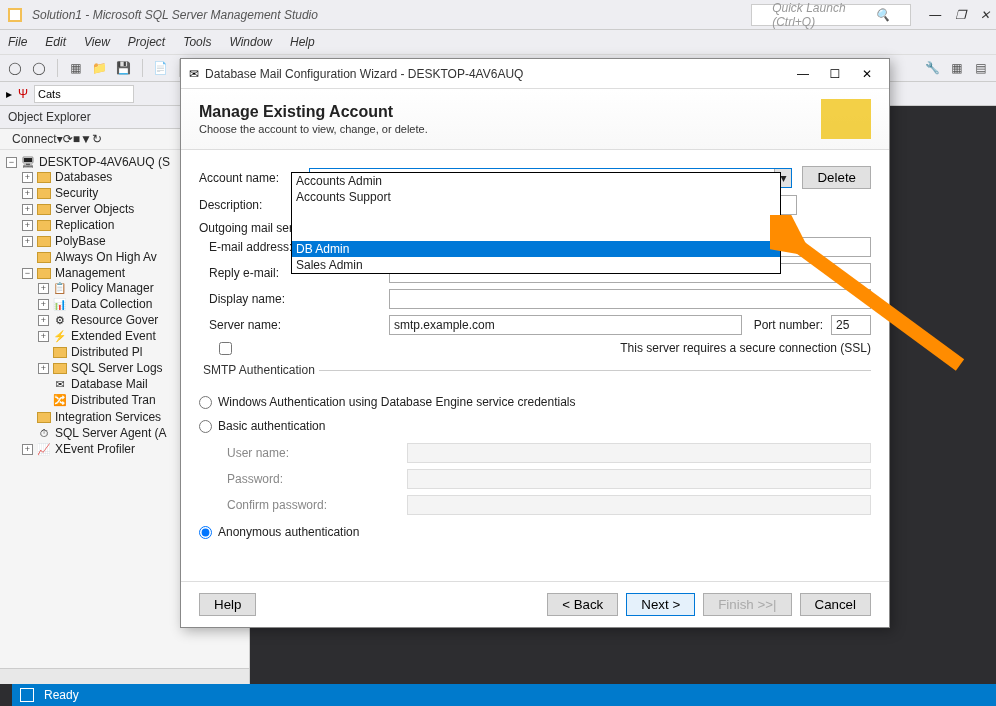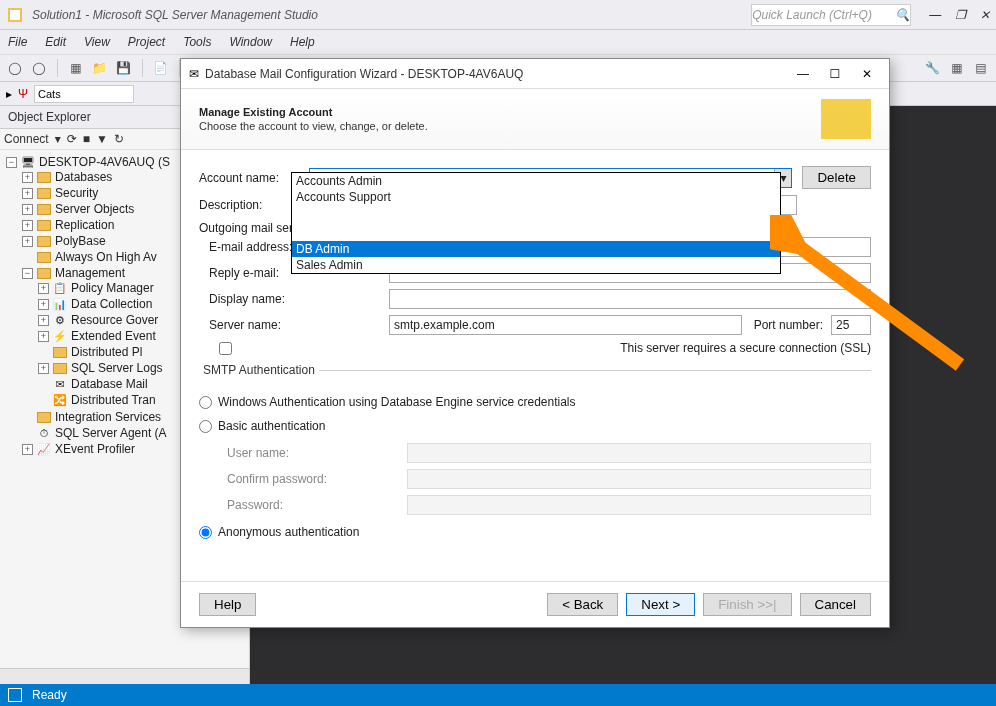--- a/index.html
+++ b/index.html
@@ -2,56 +2,56 @@
 <html><head>
   <meta charset="utf-8">
   <style>
     * { box-sizing: border-box; margin: 0; padding: 0; font-family: "Segoe UI", Tahoma, sans-serif; }
     body { width: 996px; height: 706px; background: #2d2d30; overflow: hidden; position: relative; font-size: 12px; }
 
     
     .titlebar { height: 30px; background: #eeeef2; display: flex; align-items: center; padding: 0 6px; border-bottom: 1px solid #ccc; font-style: italic; }
     .titlebar .vs-icon { width: 18px; height: 18px; margin-right: 8px; display: inline-block; }
     .titlebar .title { flex: 1; color: #555; }
-    .quicklaunch { width: 160px; height: 22px; border: 1px solid #ccc; background: #fff; padding: 0 0; color: #999; display: flex; align-items: center; justify-content: space-between; margin-right: 10px; }
+    .quicklaunch { width: 160px; height: 22px; border: 1px solid #ccc; background: #fff; padding: 0 20px; color: #999; display: flex; align-items: center; justify-content: space-between; margin-right: 10px; }
     .titlebar .win-btns { display: flex; gap: 14px; margin-left: 8px; color: #333; }
     .menubar { height: 24px; background: #eeeef2; display: flex; align-items: center; padding: 0 8px; gap: 18px; color: #333; font-style: italic; }
     .toolbar { height: 28px; background: #eeeef2; border-top: 1px solid #ddd; border-bottom: 1px solid #ccc; display: flex; align-items: center; padding: 0 6px; gap: 6px; color: #555; }
     .toolbar .sep { width: 1px; height: 18px; background: #ccc; margin: 0 3px; }
     .toolbar .btn { width: 18px; height: 18px; display: flex; align-items: center; justify-content: center; }
     .toolbar2 { height: 24px; background: #eeeef2; border-bottom: 1px solid #ccc; display:flex; align-items:center; padding:0 6px; gap:6px;}
     .toolbar2 input { height:18px; width: 100px; border:1px solid #ccc; padding:0 3px; font-size:11px;}
 
     .content { display: flex; height: calc(100% - 30px - 24px - 28px - 24px - 22px); }
     .obj-explorer { width: 250px; background: #f5f5f5; border-right: 1px solid #ccc; display:flex; flex-direction:column; }
     .panel-title { background: #eeeef2; padding: 4px 8px; color: #333; border-bottom: 1px solid #ccc; display:flex; align-items:center; justify-content:space-between;}
-    .panel-toolbar { padding: 3px 4px; display:flex; align-items:center; gap:6px; color:#333; border-bottom: 1px solid #e0e0e0;}
+    .panel-toolbar { padding: 3px 12px; display:flex; align-items:center; color:#333; border-bottom: 1px solid #e0e0e0;}
     .tree { flex:1; overflow:auto; padding: 4px 0; color:#222; }
     .tree ul { list-style:none; padding-left: 16px; }
     .tree > ul { padding-left: 6px; }
     .tree li { padding: 1px 0; white-space: nowrap; }
     .tree .node { display:flex; align-items:center; gap:4px; }
     .tree .exp { width:11px; height:11px; border:1px solid #888; display:inline-flex; align-items:center; justify-content:center; font-size:9px; line-height:9px; color:#555; background:#fff;}
     .tree .folder { width:14px; height:11px; background:#f3c057; border:1px solid #c99a2e; display:inline-block;}
     .tree .icon-generic { width:14px; height:14px; display:inline-flex; align-items:center; justify-content:center; font-size:11px;}
     .scrollbar-x { height:16px; background:#e8e8e8; border-top:1px solid #ccc;}
 
     .editor-area { flex:1; background:#2d2d30; }
 
-    .statusbar { height:22px; background:#007acc; color:#fff; display:flex; align-items:center; padding:0 8px; gap:10px; position:absolute; bottom:0; left:0; right:0;}
+    .statusbar { height:22px; background:#007acc; color:#fff; display:flex; align-items:center; padding:0 8px; gap:10px; position:absolute; bottom:0; left:12px; right:0;}
     .statusbar .sq { width:14px; height:14px; border:1px solid #fff; }
 
     
     .dialog { position:absolute; left:180px; top:58px; width:710px; height:570px; background:#fff; border:1px solid #888; box-shadow: 3px 3px 12px rgba(0,0,0,0.3); display:flex; flex-direction:column;}
     .dialog-title { height:30px; background:#fff; display:flex; align-items:center; padding:0 8px; border-bottom:1px solid #ddd;}
     .dialog-title .t { flex:1; color:#333;}
     .dialog-title .ctrls { display:flex; gap:4px;}
     .dialog-title .ctrls span { width:28px; height:22px; display:flex; align-items:center; justify-content:center; border:1px solid transparent;}
     .dialog-header { padding: 10px 18px; border-bottom:1px solid #ddd; display:flex; justify-content:space-between; align-items:center; background:linear-gradient(#fff, #f8f8f8);}
-    .dialog-header h2 { font-size:11px; font-weight:bold; color:#222; }
+    .dialog-header h2 { font-size:16px; font-weight:bold; color:#222; }
     .dialog-header p { font-size:11px; color:#333; margin-top:2px;}
     .dialog-header .art { width:50px; height:40px; background:#f0c419; opacity:0.8;}
     .dialog-body { flex:1; padding: 16px 18px; color:#222; overflow:hidden; position:relative;}
     .form-row { display:flex; align-items:center; margin-bottom:6px; }
     .form-row label { width:110px; }
     .form-row .field { flex:1; height:20px; border:1px solid #aaa; padding:0 4px; background:#fff; display:flex; align-items:center; position:relative;}
     .btn-std { height:23px; padding:0 14px; border:1px solid #adadad; background:#e1e1e1; cursor:pointer;}
     .btn-std.primary { border:1px solid #0078d7; background:#e5f1fb;}
     .btn-std.disabled { color:#aaa; }
     .indent { padding-left: 10px;}
@@ -384,26 +384,26 @@
         <input type="radio" name="auth" style="">
         <span>Basic authentication</span>
       </div>
       <div class="basic-fields">
         <div class="form-row">
             <label>User name:</label>
             <div style="width:60px"></div>
             <div class="field"></div>
           </div>
         <div class="form-row">
-            <label>Confirm password:</label>
+            <label>Password:</label>
             <div style="width:60px"></div>
             <div class="field"></div>
           </div>
         <div class="form-row">
-            <label>Password:</label>
+            <label>Confirm password:</label>
             <div style="width:60px"></div>
             <div class="field"></div>
           </div>
       </div>
       <div class="radio-row">
         <input type="radio" name="auth" checked="" style="">
         <span>Anonymous authentication</span>
       </div>
     </fieldset>
 

